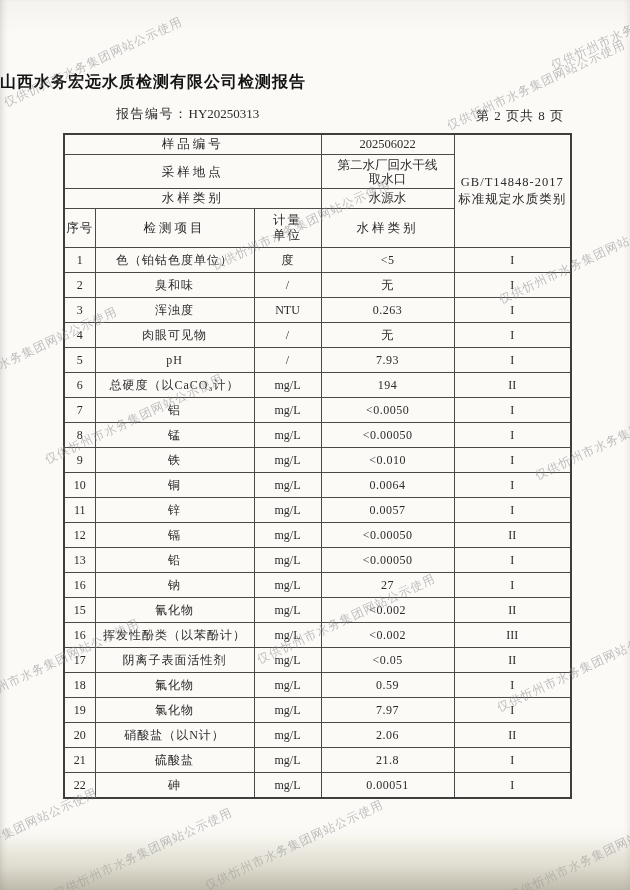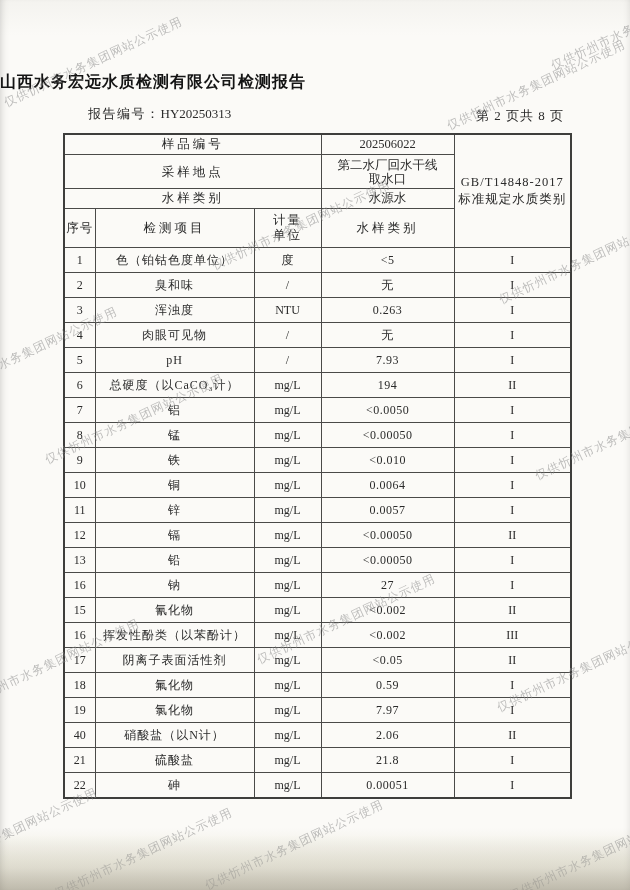--- a/index.html
+++ b/index.html
@@ -13,21 +13,21 @@
     font-family:"Liberation Serif","DejaVu Serif",serif;
     color:#2a2a2a;
   }
 
   .title {
     position:absolute; top:72px; left:0; width:100%;
     font-size:16px; font-weight:bold;
     letter-spacing:1px; color:#141414;
   }
   .report-no { position:absolute; top:105px; left:88px; font-size:13px; }
-  .report-no .lab { letter-spacing:1.5px; }
+  .report-no .lab { letter-spacing:1.5px;margin-left:28px; }
   .page-no { position:absolute; top:107px; right:66px; font-size:13px; letter-spacing:1px; }
 
   table.report-table {
     position:absolute; top:133px; left:63px;
     width:507px; border-collapse:collapse; table-layout:fixed;
     font-size:12.5px;
     border-radius:30px;
   }
   table.report-table td {
     border:1px solid #4a4a48;
@@ -243,21 +243,21 @@
           <td class="c-grade">I</td>
         </tr>
         <tr class="data">
           <td class="c-no">19</td>
           <td class="c-item">氯化物</td>
           <td class="c-unit">mg/L</td>
           <td class="c-result">7.97</td>
           <td class="c-grade">I</td>
         </tr>
         <tr class="data">
-          <td class="c-no">40</td>
+          <td class="c-no">20</td>
           <td class="c-item">硝酸盐（以N计）</td>
           <td class="c-unit">mg/L</td>
           <td class="c-result">2.06</td>
           <td class="c-grade">II</td>
         </tr>
         <tr class="data">
           <td class="c-no">21</td>
           <td class="c-item">硫酸盐</td>
           <td class="c-unit">mg/L</td>
           <td class="c-result">21.8</td>

